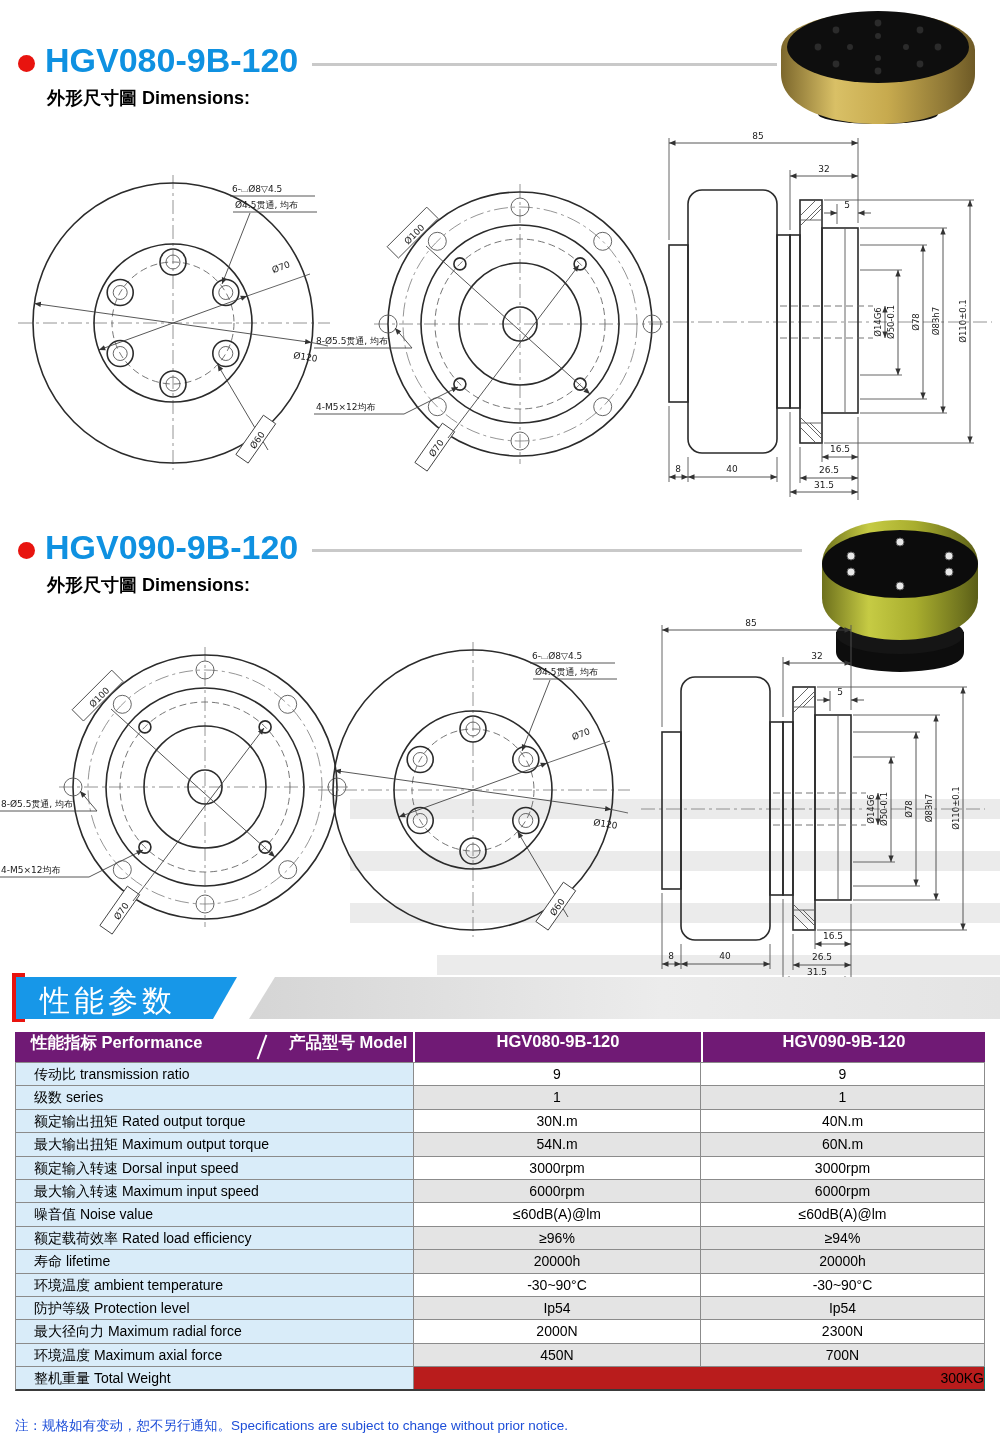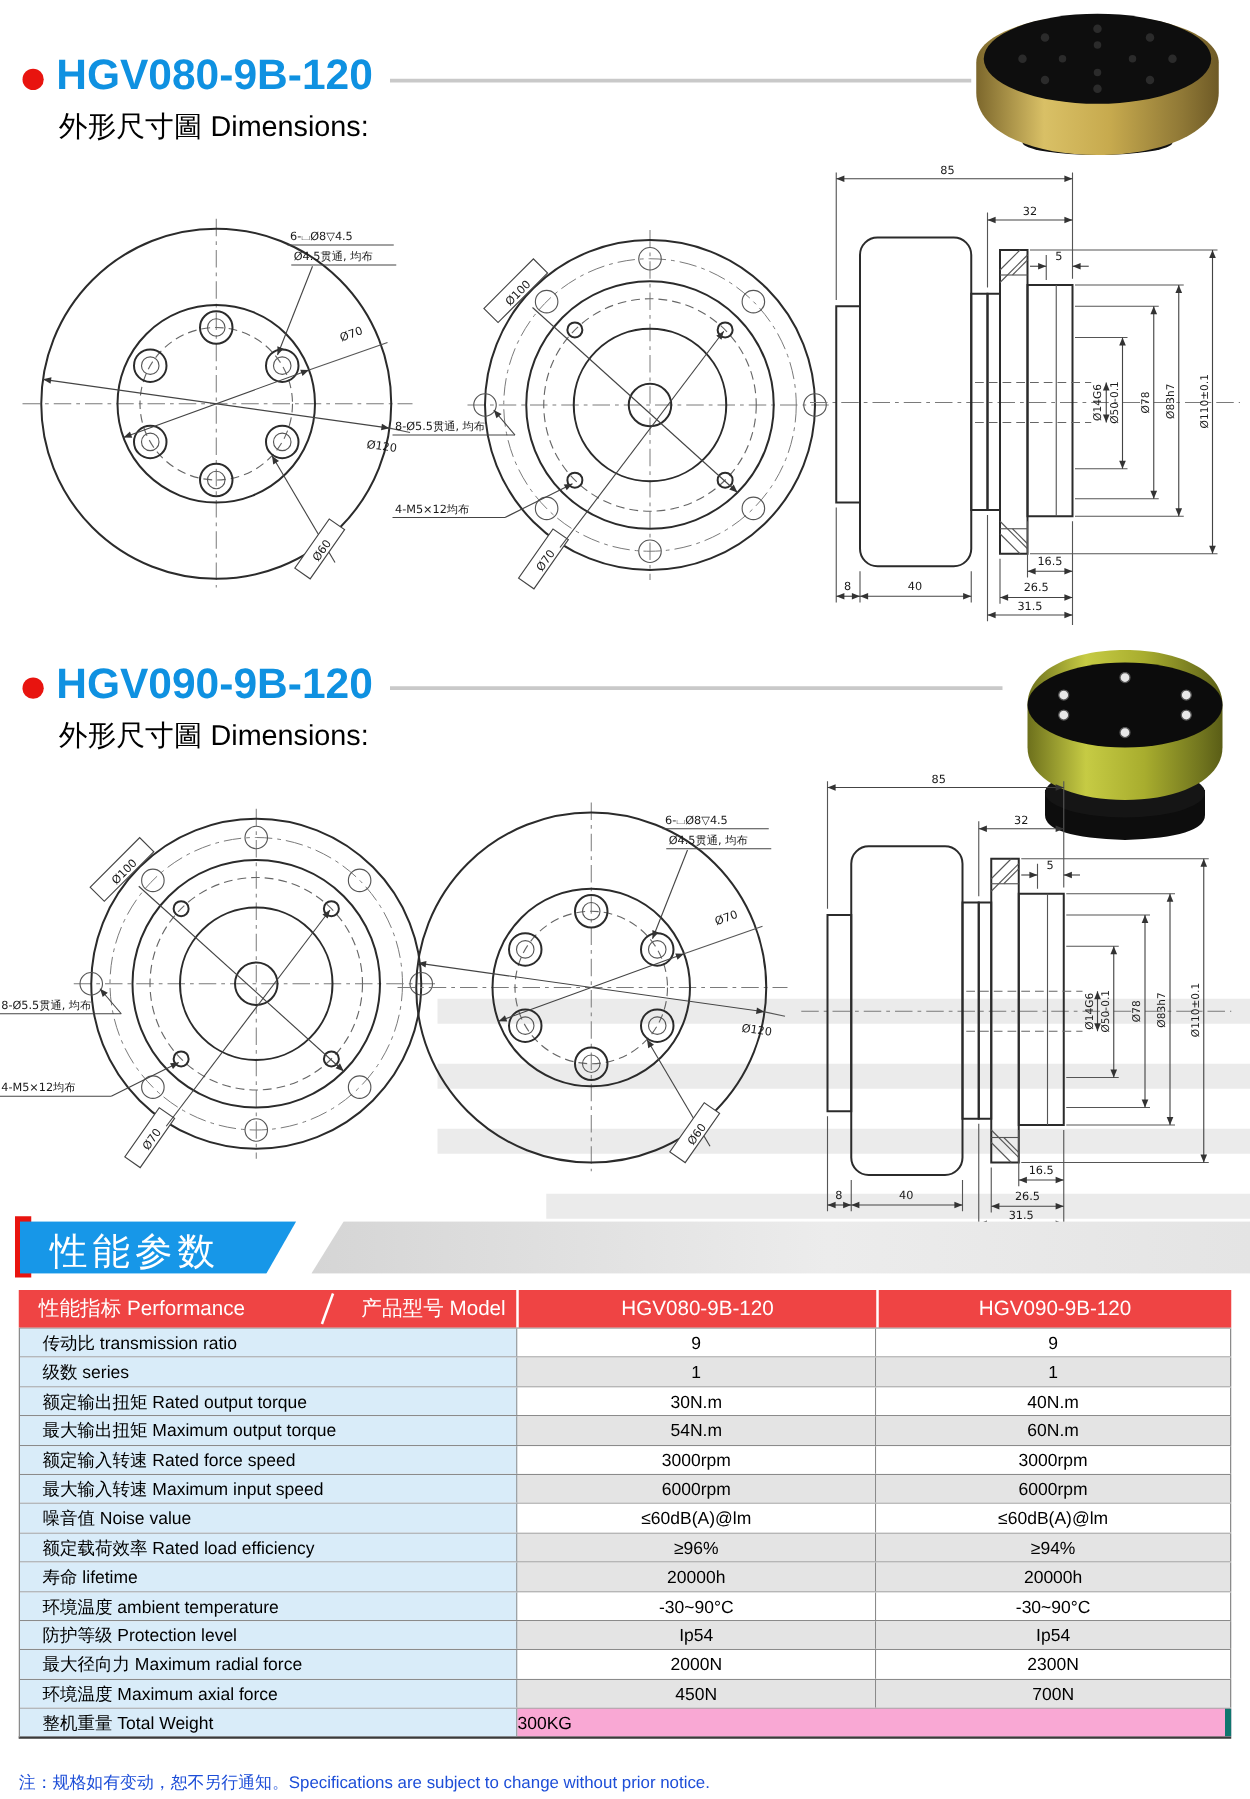--- a/index.html
+++ b/index.html
@@ -2,21 +2,21 @@
 <html><head>
 <meta charset="utf-8">
 <style>
   html,body{margin:0;padding:0}
   body{width:1000px;height:1439px;position:relative;background:#fff;
        font-family:"Liberation Sans","DejaVu Sans",sans-serif;overflow:hidden}
   .abs{position:absolute}
   .dot{width:17px;height:17px;border-radius:50%;background:#e8140f}
   .sec-title{font-size:34px;font-weight:bold;color:#0f91e1;line-height:40px;white-space:nowrap}
   .rule{height:3px;background:#c9c9c9}
-  .subtitle{font-size:23px;font-weight:400;color:#000}
+  .subtitle{font-size:18px;font-weight:700;color:#000}
   .stripe{background:#ebebeb}
   
   svg{overflow:visible}
   svg text{font-family:"DejaVu Sans","Liberation Sans",sans-serif;fill:#1a1a1a}
   .dt{font-size:9px}
   .dt8{font-size:8.5px}
   .thk{stroke:#2b2b2b;stroke-width:1.6;fill:none}
   .thn{stroke:#555;stroke-width:.9;fill:none}
   .cl{stroke:#7a7a7a;stroke-width:.8;fill:none;stroke-dasharray:14 4 3 4}
   .dsh{stroke:#666;stroke-width:.9;fill:none;stroke-dasharray:7 4}
@@ -25,34 +25,34 @@
   
   .banner-red{width:13px;height:49px;background:#e8140f}
   .banner-blue{width:225px;height:42px;background:#1797e8;
      clip-path:polygon(0 0,221px 0,197px 100%,0 100%)}
   .banner-gray{width:751px;height:42px;background:linear-gradient(90deg,#d5d5d5,#ececec 55%,#e4e4e4);
      clip-path:polygon(26px 0,100% 0,100% 100%,0 100%)}
   .banner-title{position:absolute;left:24px;top:4px;color:#fff;font-size:30px;font-weight:normal;letter-spacing:4px;white-space:nowrap}
   
   .ptable{position:absolute;left:15px;top:1032px;width:970px}
   .thead{display:flex;height:30px;background:#fff}
-  .th{background:#ef4444;color:#fff;font-weight:normal;font-size:16.5px;display:flex;align-items:center;justify-content:center;box-sizing:border-box}
+  .th{background:#701a75;color:#fff;font-weight:bold;font-size:16.5px;display:flex;justify-content:center;box-sizing:border-box}
   .th1{width:398px;justify-content:flex-start;position:relative;padding-left:16px}
   .th1 .slash{position:absolute;left:246px;top:2px;width:2px;height:26px;background:#fff;transform:rotate(20deg)}
   .th1 .mdl{position:absolute;left:274px}
   .th2{width:286px;margin-left:2px}
   .th3{width:282px;margin-left:2px}
   .tbody{border-left:1px solid #8b8b8b;border-bottom:2px solid #3a3a3a}
   .tr{display:flex;height:23.4px;border-top:1px solid #8b8b8b;box-sizing:border-box}
   .td{box-sizing:border-box;font-size:14px;color:#000;padding-top:3px}
   .td.lbl{width:398px;background:#d9ecf9;padding-left:18px;border-right:1px solid #8b8b8b}
   .td.val{width:287px;text-align:center;border-right:1px solid #8b8b8b;background:#fff}
   .td.val.last{width:284px;border-right:1px solid #8b8b8b}
   .tr.alt .td.val{background:#e4e4e4}
-  .td.merged{width:571px;text-align:left;background:#f9a8d4;border-right:5px solid #0f766e}
+  .td.merged{width:571px;text-align:right;background:#b91c1c;border-right:1px solid #0f766e}
   .footer-note{position:absolute;left:15px;top:1417px;font-size:13.5px;color:#1d4ed8}
 </style>
 </head>
 <body>
 
 <svg width="0" height="0" style="position:absolute" aria-hidden="true">
   <defs>
     <marker id="arr" viewBox="0 0 10 10" refX="9.5" refY="5" markerWidth="8" markerHeight="8" orient="auto-start-reverse">
       <path d="M0.5,1.3 L9.5,5 L0.5,8.7 Z" fill="#333"></path>
     </marker>
@@ -463,21 +463,21 @@
         <div class="td lbl">额定输出扭矩 Rated output torque</div>
         <div class="td val">30N.m</div>
         <div class="td val last">40N.m</div>
       </div>
       <div class="tr alt">
         <div class="td lbl">最大输出扭矩 Maximum output torque</div>
         <div class="td val">54N.m</div>
         <div class="td val last">60N.m</div>
       </div>
       <div class="tr">
-        <div class="td lbl">额定输入转速 Rated force speed</div>
+        <div class="td lbl">额定输入转速 Dorsal input speed</div>
         <div class="td val">3000rpm</div>
         <div class="td val last">3000rpm</div>
       </div>
       <div class="tr alt">
         <div class="td lbl">最大输入转速 Maximum input speed</div>
         <div class="td val">6000rpm</div>
         <div class="td val last">6000rpm</div>
       </div>
       <div class="tr">
         <div class="td lbl">噪音值 Noise value</div>

